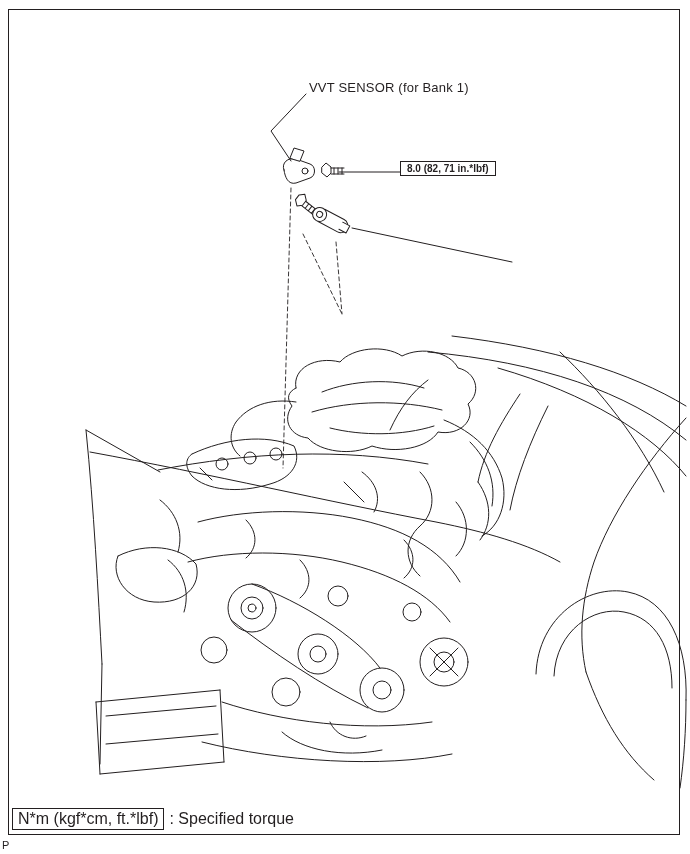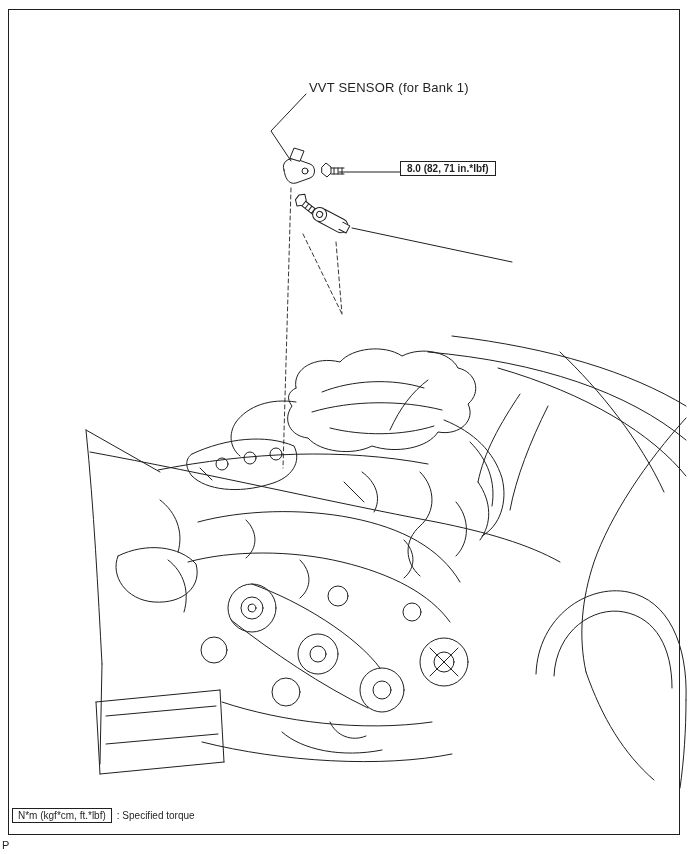--- a/index.html
+++ b/index.html
@@ -48,21 +48,21 @@
     border:1px solid var(--line,#231f20);
     padding:1px 6px;
     font-size:10px;
     font-weight:bold;
     white-space:nowrap;
     background:var(--background,#fff);
   }
   .legend{
     position:absolute;left:12px;top:808px;
     display:flex;align-items:center;gap:5px;
-    font-size:10px;
+    font-size:16px;
     text-align:center;
   }
   .legend-box{
     border:1px solid var(--line,#231f20);
     padding:1px 5px;
     white-space:nowrap;
   }
   .page-marker{
     position:absolute;left:2px;top:839px;
     font-size:11px;

